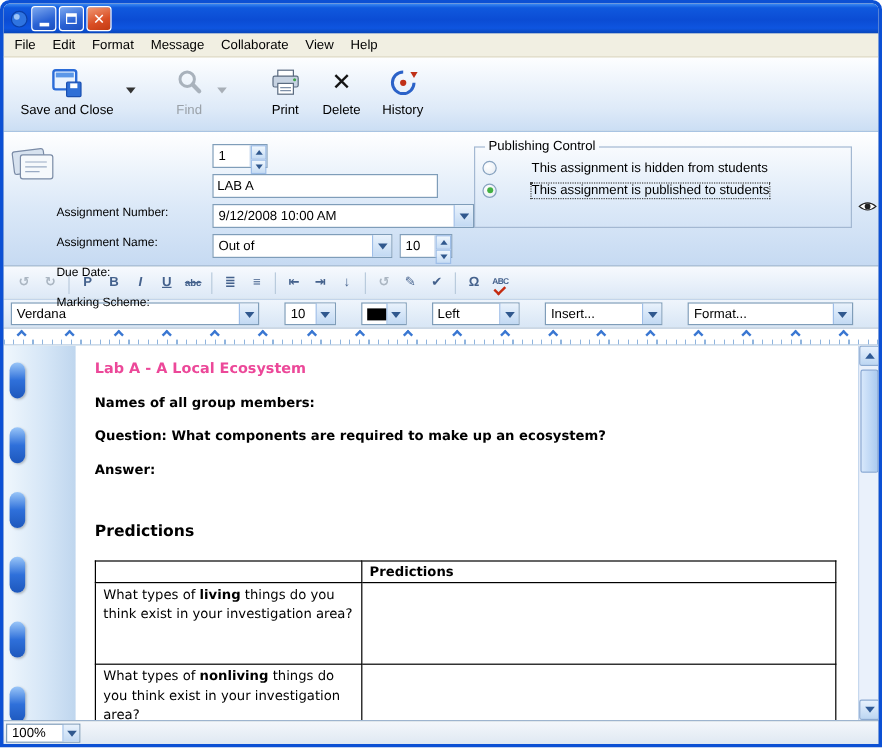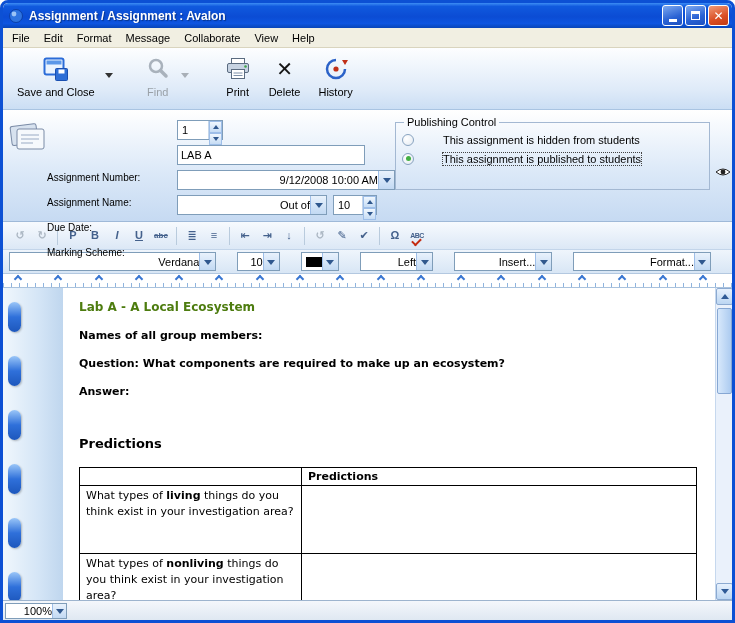--- a/index.html
+++ b/index.html
@@ -45,21 +45,21 @@
   .form-bigicon{position:absolute;left:6px;top:8px;}
   .flabel{position:absolute;left:44px;font-size:10px;white-space:nowrap;margin-top:48px;}
   .xpfield{position:absolute;height:20px;border:1px solid #7F9DB9;background:#fff;display:flex;align-items:center;}
   .xpinput{position:absolute;height:20px;border:1px solid #7F9DB9;background:#fff;font-family:"Liberation Sans",sans-serif;
     font-size:11px;padding:1px 3px;}
   .spin-val{flex:1;padding-left:4px;}
   .spin-btns{width:14px;height:100%;display:flex;flex-direction:column;border-left:1px solid #C3D5EA;}
   .sb{flex:1;background:linear-gradient(#F0F7FE,#C6DCF4);border:1px solid #9EBEE8;display:flex;align-items:center;justify-content:center;}
   .sb.up::after{content:"";border:3px solid transparent;border-bottom:4px solid #30588E;margin-bottom:3px;}
   .sb.dn::after{content:"";border:3px solid transparent;border-top:4px solid #30588E;margin-top:3px;}
-  .cval{flex:1;padding-left:4px;white-space:nowrap;overflow:hidden;text-align:right;}
+  .cval{flex:1;padding-left:4px;white-space:nowrap;overflow:hidden;}
   .cbtn{width:16px;height:100%;background:linear-gradient(#E9F2FC,#C2D9F3);border-left:1px solid #9EBEE8;
     display:flex;align-items:center;justify-content:center;}
   .cbtn::after{content:"";border:4px solid transparent;border-top:5px solid #30588E;margin-top:5px;}
 
   .pubbox{position:absolute;left:392px;top:6px;width:315px;height:74px;border:1px solid #A3B8D2;
     padding:1px 6px 0 6px;margin:0;background:transparent;}
   .pubbox legend{font-size:11px;padding:0 3px;margin-left:2px;}
   .radio-row{display:flex;align-items:center;height:17px;margin-top:2px;}
   .radio{width:12px;height:12px;border-radius:50%;border:1px solid #88A3C0;
     background:radial-gradient(circle at 35% 35%,#FFF,#E3EAF2);margin-right:5px;flex:none;
@@ -95,21 +95,21 @@
     background:repeating-linear-gradient(90deg,#8FB4DE 0 1px,transparent 1px 8px);}
 
   
   .doc{position:relative;height:312px;background:#fff;overflow:hidden;}
   .doc-margin{position:absolute;left:0;top:0;bottom:0;width:60px;
     background:linear-gradient(90deg,#F0F7FD,#D4E5F6 60%,#BFD6EE);}
   .capsule{position:absolute;left:5px;width:13px;height:30px;border-radius:7px;display:block;
     background:linear-gradient(180deg,#9AC6F8,#2F70DA 50%,#1D57BC);box-shadow:1px 1px 2px rgba(0,0,0,.25);}
   .doc-content{position:absolute;left:60px;right:17px;top:0;bottom:0;overflow:hidden;
     padding:0 10px 0 16px;font-family:"DejaVu Sans",sans-serif;}
-  .doc-h{margin-top:12px;font-size:12px;font-weight:bold;color:#4d7c0f;}
+  .doc-h{margin-top:12px;font-size:12px;font-weight:bold;color:#ec4899;}
   .doc-line{margin-top:15px;font-size:11px;font-weight:bold;}
   .doc-section{margin-top:38px;font-size:13px;font-weight:bold;}
   table.preds{border-collapse:collapse;margin-top:16px;table-layout:fixed;width:618px;}
   .preds th,.preds td{border:1px solid #000;font-size:11px;text-align:left;vertical-align:top;padding:2px 6px;}
   .preds th{font-weight:bold;height:18px;}
   .preds td{height:68px;font-weight:normal;line-height:1.45;}
   .preds .c1{width:222px;}
 
   
   .vscroll{position:absolute;right:0;top:0;bottom:0;width:17px;background:#EAF1FB;border-left:1px solid #C6D8EE;}
@@ -132,21 +132,20 @@
 
 <div class="window">
 
   <div class="titlebar">
     <span class="app-icon">
       <svg width="16" height="16" viewBox="0 0 16 16">
           <circle cx="8" cy="8" r="6.5" fill="#2F74E0" stroke="#0B3FA8"></circle>
           <circle cx="6" cy="6" r="2.4" fill="#9CC4F6"></circle>
         </svg>
     </span>
-    <span class="title">Assignment / Assignment : Avalon</span>
     <span class="winbtns">
       <span class="wbtn min">
           <i class="glyph-min"></i>
         </span>
       <span class="wbtn max">
           <i class="glyph-max"></i>
         </span>
       <span class="wbtn close">✕</span>
     </span>
   </div>

